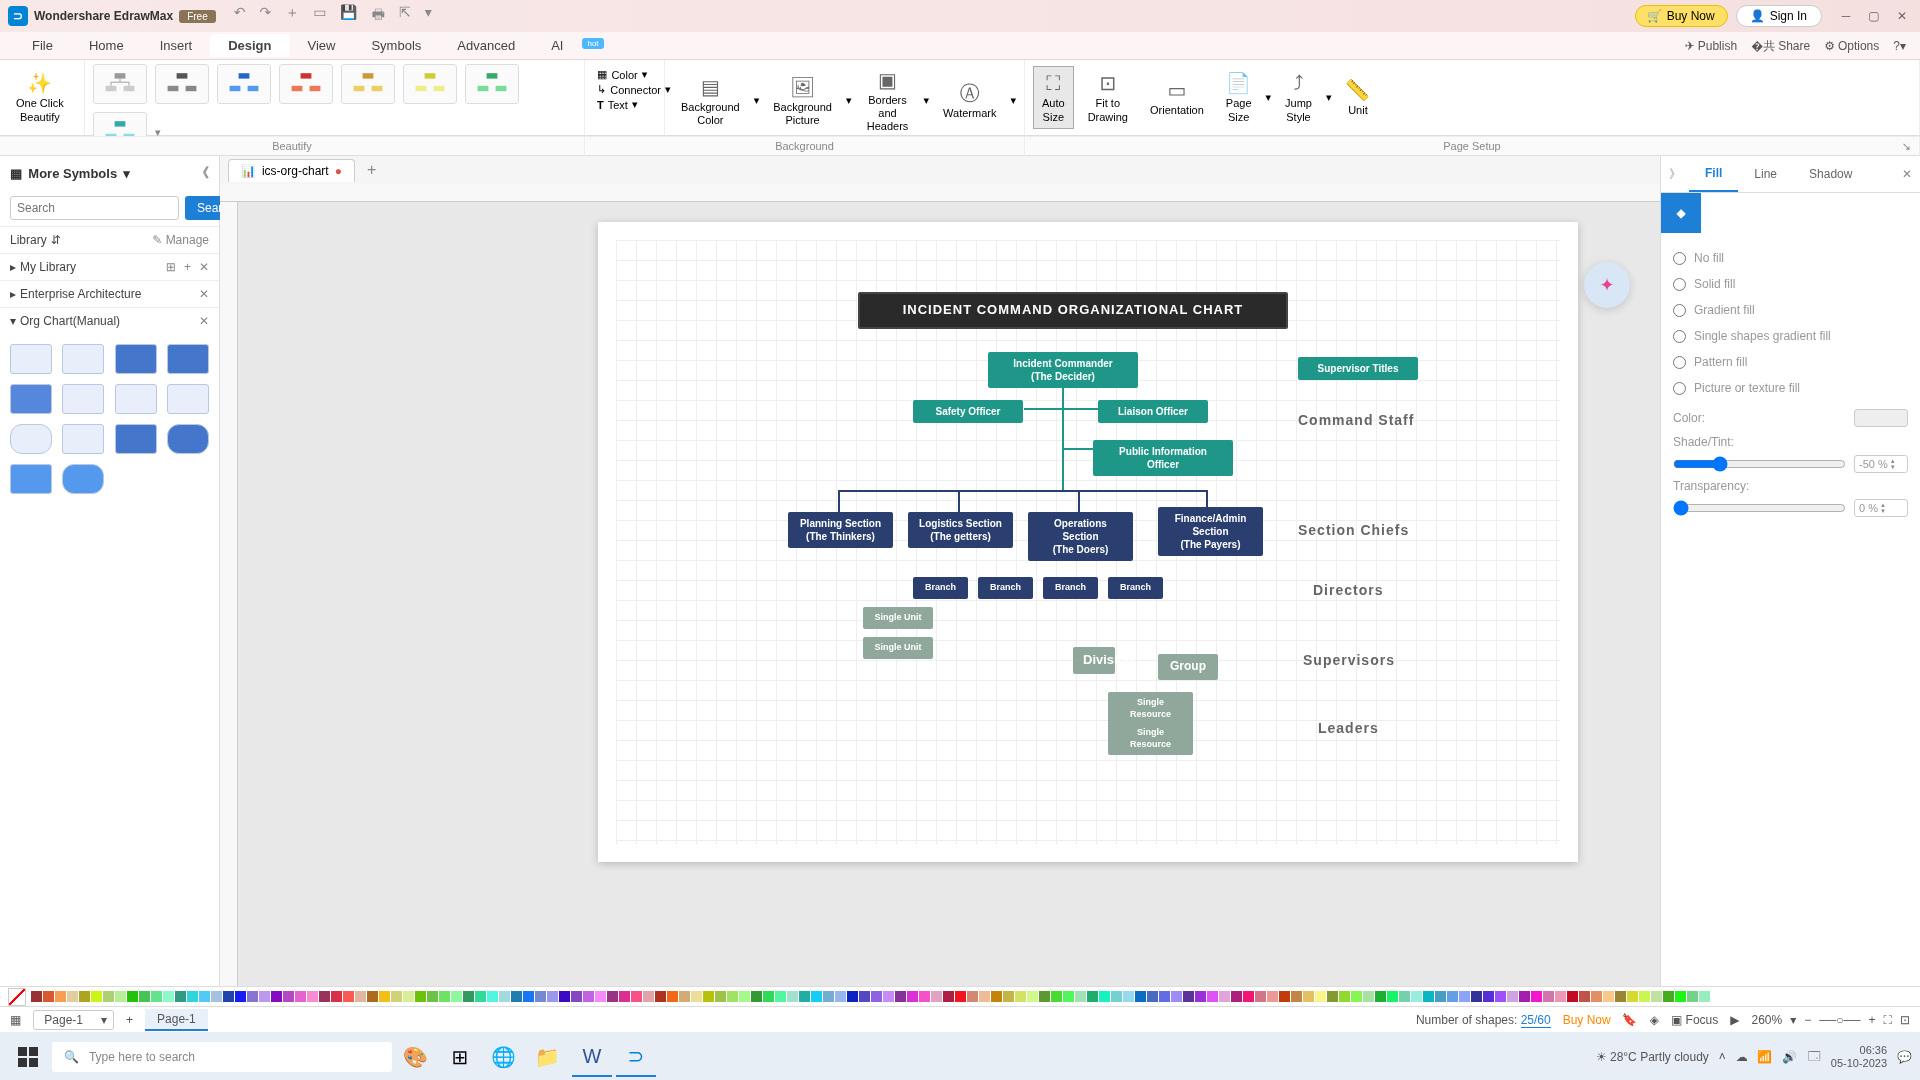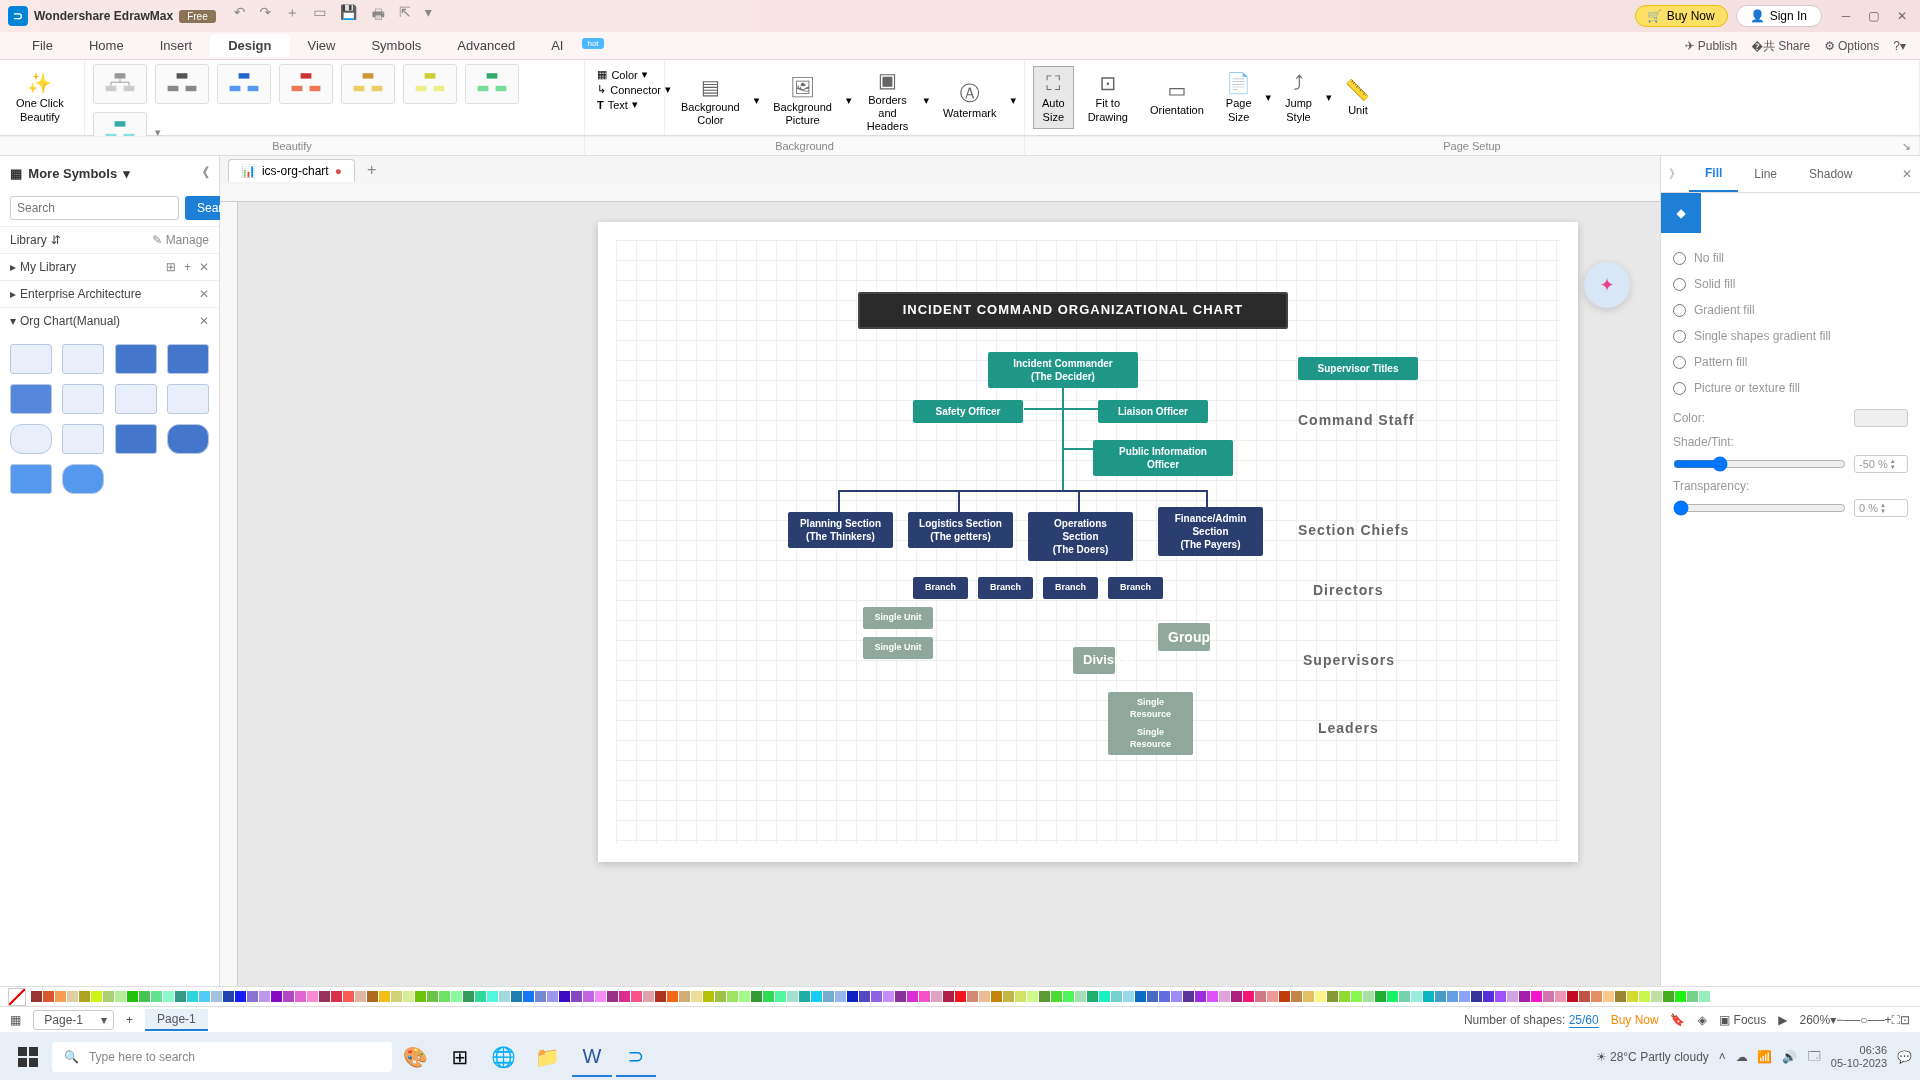--- a/index.html
+++ b/index.html
@@ -82,21 +82,21 @@
 .rp-slider .val{width:54px;border:1px solid #ccc;border-radius:3px;padding:2px 4px;font-size:11px;text-align:right;display:flex;align-items:center}
 .rp-slider .spin{display:flex;flex-direction:column;font-size:6px;line-height:6px;margin-left:2px;color:#888}
 .colorbar{height:20px;background:#fff;border-top:1px solid #ddd;display:flex;align-items:center;padding:0 8px;gap:1px}
 .colorbar .sw{width:11px;height:11px;cursor:pointer}
 .colorbar .picker{width:18px;height:18px;border:1px solid #ccc;margin-right:4px;cursor:pointer;background:linear-gradient(135deg,#fff 45%,#f00 45%,#f00 55%,#fff 55%)}
 .statusbar{height:26px;background:#fff;border-top:1px solid #ddd;display:flex;align-items:center;padding:0 10px;font-size:12px;gap:12px;color:#555}
 .statusbar .pagesel{border:1px solid #ccc;padding:2px 30px 2px 10px;border-radius:3px;cursor:pointer;position:relative}
 .statusbar .pgtab{background:#e8f0fa;border-bottom:2px solid #1e7fd6;padding:3px 12px}
 .statusbar .num{color:#1e7fd6;border-bottom:1px solid #1e7fd6}
 .statusbar .buy{color:#ff8800}
-.statusbar .zoom{display:flex;align-items:flex-end;}
+.statusbar .zoom{display:flex;align-items:flex-end;gap:8px}
 .taskbar{height:50px;background:#e8eef5;display:flex;align-items:center;padding:0 8px;gap:4px;font-size:12px}
 .taskbar .start{width:40px;height:40px;display:flex;align-items:center;justify-content:center;cursor:pointer}
 .taskbar .search{background:#fff;border-radius:3px;padding:8px 12px;width:340px;display:flex;align-items:center;gap:10px;color:#888}
 .taskbar .tbicon{width:40px;height:40px;display:flex;align-items:center;justify-content:center;cursor:pointer;font-size:20px}
 .taskbar .tbicon.active{border-bottom:2px solid #1e7fd6}
 .taskbar .tray{display:flex;align-items:center;gap:10px;color:#555;font-size:12px}
 .taskbar .clock{text-align:right;line-height:1.2;font-size:11px}
 .tooltip-box{position:absolute;left:530px;top:180px;background:#fff;border:1px solid #ccc;border-radius:3px;padding:6px 14px;font-size:12px;color:#555;box-shadow:0 2px 6px rgba(0,0,0,0.1);width:230px}
 .ai-badge{position:absolute;right:30px;top:60px;width:46px;height:46px;border-radius:50%;background:#d8e6f5;display:flex;align-items:center;justify-content:center;font-size:18px;color:#e6438b;box-shadow:0 2px 8px rgba(0,0,0,0.15);cursor:pointer}
 </style>
@@ -397,21 +397,21 @@
 
         <div class="orgbox dblue" style="left:315px;top:355px;width:55px;font-size:9px">Branch</div>
         <div class="orgbox dblue" style="left:380px;top:355px;width:55px;font-size:9px">Branch</div>
         <div class="orgbox dblue" style="left:445px;top:355px;width:55px;font-size:9px">Branch</div>
         <div class="orgbox dblue" style="left:510px;top:355px;width:55px;font-size:9px">Branch</div>
         <div class="floating-label" style="left:715px;top:360px">Directors</div>
 
         <div class="orgbox grey" style="left:265px;top:385px;width:70px;font-size:9px">Single Unit</div>
         <div class="orgbox grey" style="left:265px;top:415px;width:70px;font-size:9px">Single Unit</div>
         <div class="orgbox grey" style="left:475px;top:425px;width:42px;font-size:13px">Division</div>
-        <div class="orgbox grey" style="left:560px;top:401px;width:52px;font-size:14px">Group</div>
+        <div class="orgbox grey" style="left:560px;top:432px;width:60px;font-size:12px">Group</div>
         <div class="floating-label" style="left:705px;top:430px">Supervisors</div>
 
         <div class="orgbox grey" style="left:510px;top:470px;width:85px;font-size:9px">Single Resource</div>
         <div class="orgbox grey" style="left:510px;top:500px;width:85px;font-size:9px">Single Resource</div>
         <div class="floating-label" style="left:720px;top:498px">Leaders</div>
 
         <div class="conn" style="left:464px;top:158px;width:2px;height:110px"></div>
         <div class="conn" style="left:426px;top:186px;width:76px;height:2px"></div>
         <div class="conn" style="left:464px;top:226px;width:34px;height:2px"></div>
         <div class="conn dark" style="left:240px;top:268px;width:370px;height:2px"></div>

